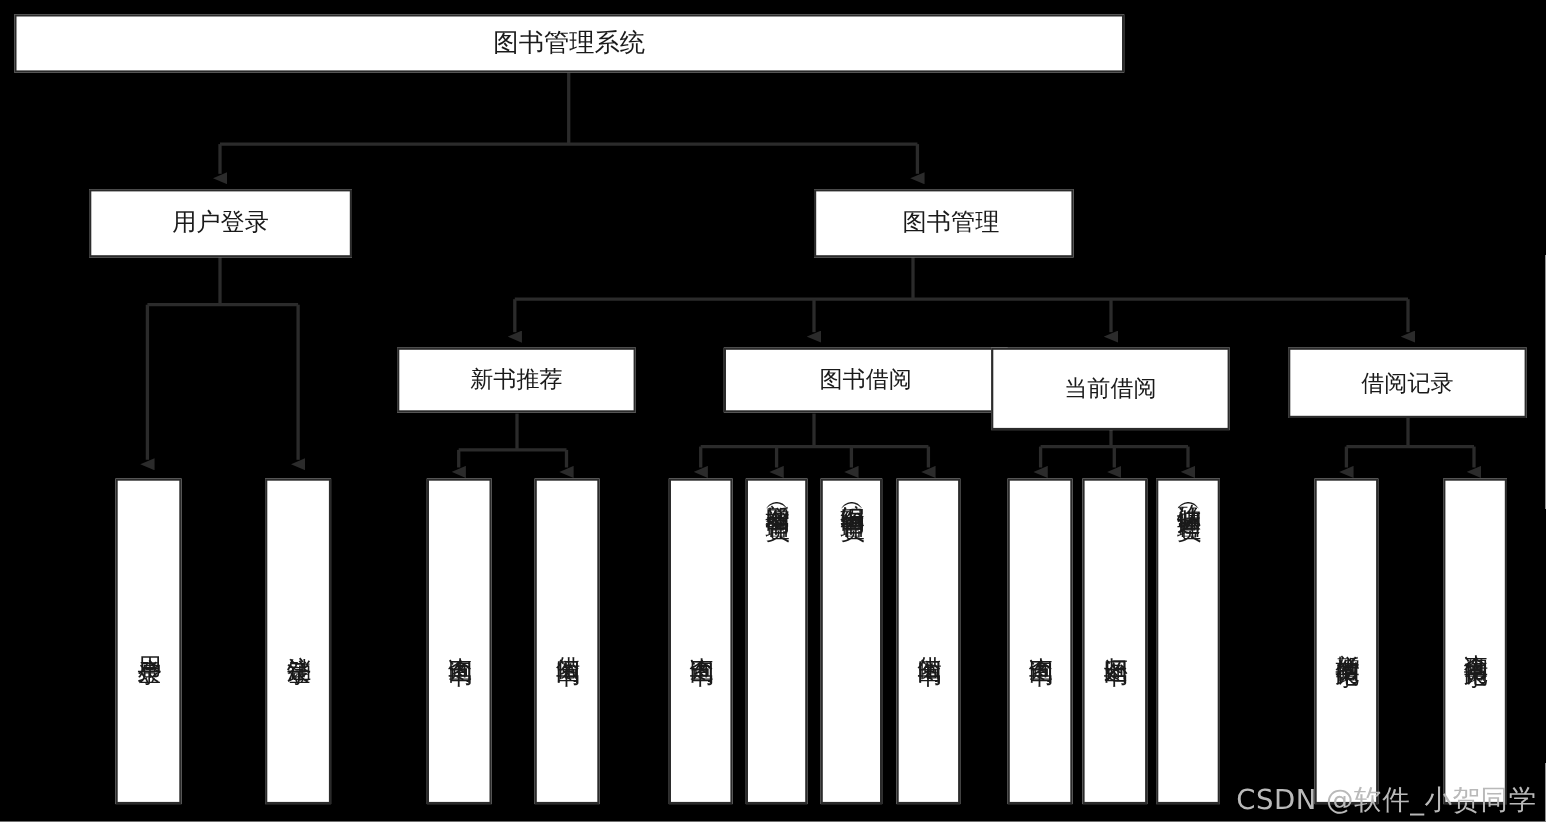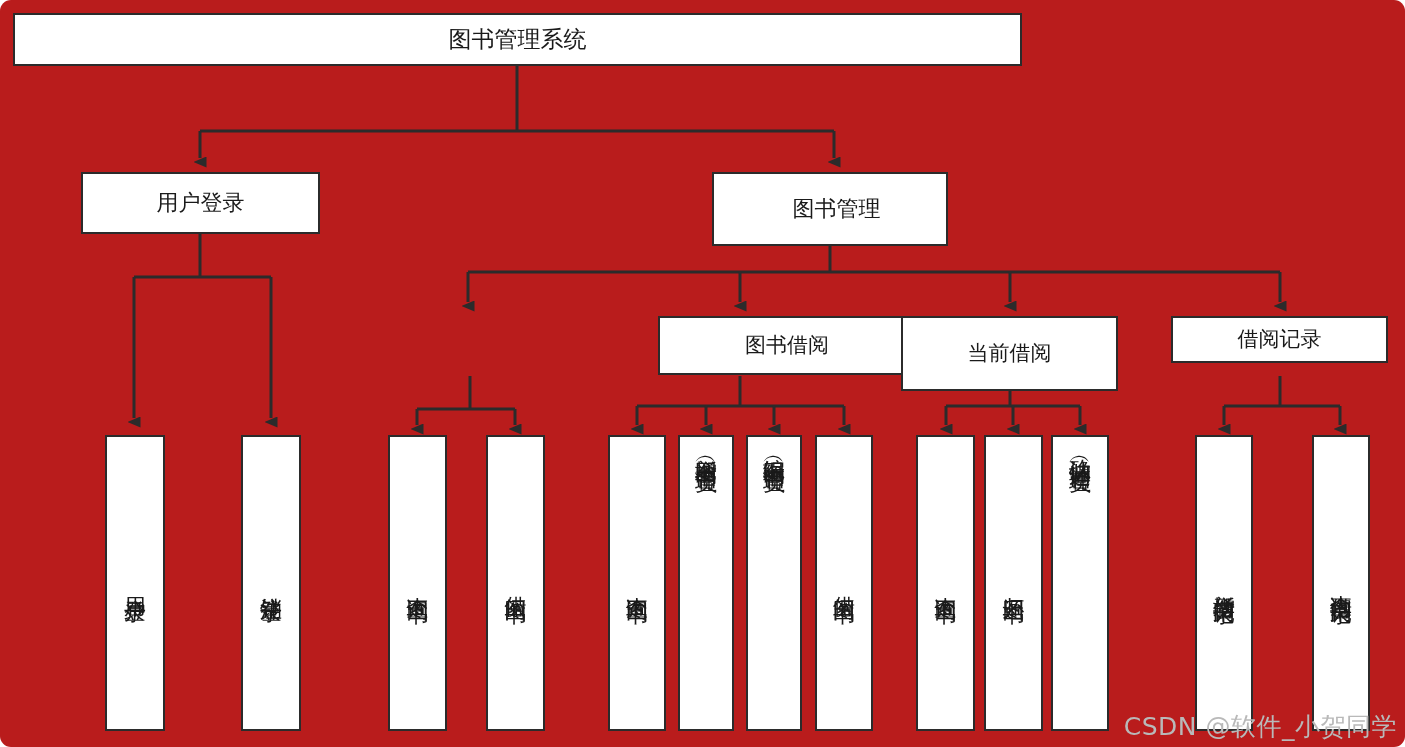--- a/index.html
+++ b/index.html
@@ -7,23 +7,22 @@
     padding: 0;
     background: #ffffff;
   }
   body {
     font-family: "DejaVu Sans", "Liberation Sans", sans-serif;
   }
   #canvas {
     position: relative;
     width: 1405px;
     height: 747px;
-    background: #b91c1c;
+    background: #000000;
     overflow: hidden;
-    border-radius: 11px;
   }
   svg#wires {
     position: absolute;
     left: 0;
     top: 0;
     width: 1405px;
     height: 747px;
     pointer-events: none;
   }
   .node {
@@ -135,34 +134,37 @@
   </svg>
 
   <div class="node node-root" style="left:13px; top:13px; width:1009px; height:53px;">
     <span>图书管理系统</span>
   </div>
 
   <div class="node node-l1" style="left:81px; top:172px; width:239px; height:62px;">
     <span>用户登录</span>
   </div>
 
-  <div class="node node-l1" style="left:712px; top:172px; width:236px; height:74px;padding-left:13px;">
+  <div class="node node-l1" style="left:740px; top:172px; width:236px; height:62px;padding-left:13px;">
     <span>图书管理</span>
   </div>
 
+  <div class="node node-l2" style="left:361px; top:316px; width:217px; height:59px;">
+    <span>新书推荐</span>
+  </div>
 
   <div class="node node-l2" style="left:658px; top:316px; width:258px; height:59px;">
     <span>图书借阅</span>
   </div>
 
   <div class="node node-l2" style="left:901px; top:316px; width:217px; height:75px;">
     <span>当前借阅</span>
   </div>
 
-  <div class="node node-l2" style="left:1171px; top:316px; width:217px; height:47px;">
+  <div class="node node-l2" style="left:1171px; top:316px; width:217px; height:64px;">
     <span>借阅记录</span>
   </div>
 
   <div class="leaf" style="left:105px; top:435px; width:60px; height:296px;">
     <span class="vtext">用户登录</span>
   </div>
   <div class="leaf" style="left:241px; top:435px; width:60px; height:296px;">
     <span class="vtext">注销登录</span>
   </div>
 

